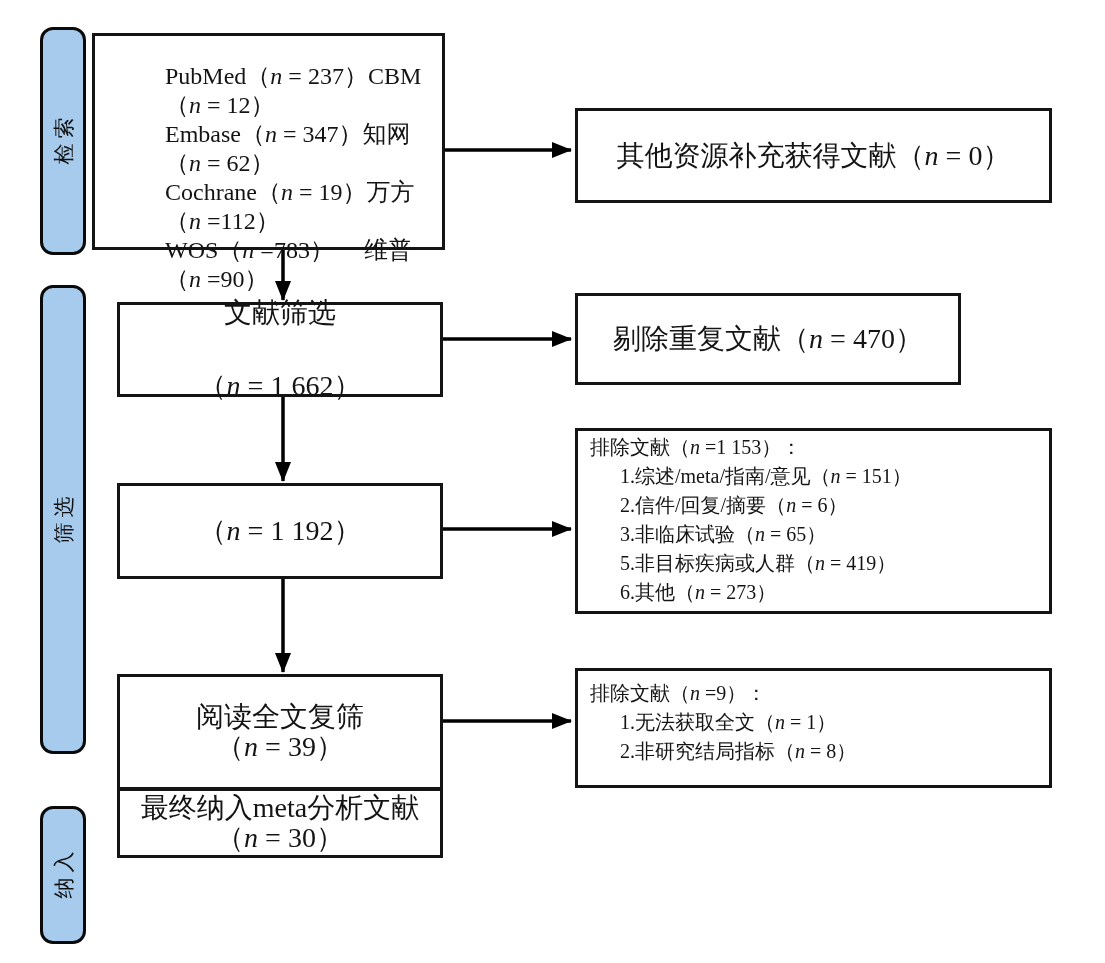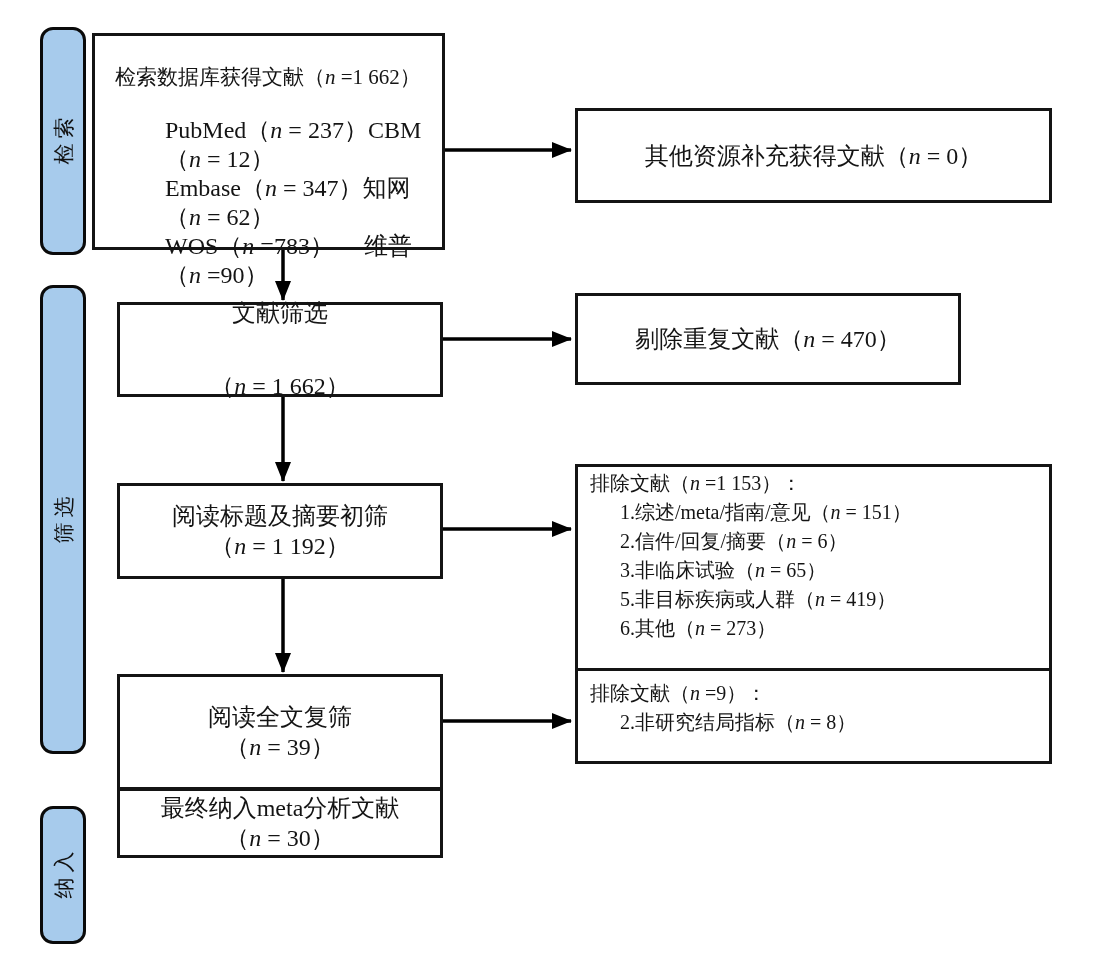--- a/index.html
+++ b/index.html
@@ -18,21 +18,21 @@
     position: absolute;
     background: #ffffff;
     border: 3px solid var(--box-border, #141414);
   }
   .centered {
     display: flex;
     flex-direction: column;
     align-items: center;
     justify-content: center;
     text-align: center;
-    font-size: 24px;
+    font-size: 28px;
     line-height: 30px;
   }
   .stagebox {
     position: absolute;
     background: var(--stage-fill, #a7cbec);
     border: 3px solid var(--stage-border, #0a0a0a);
     border-radius: 13px;
     display: flex;
     align-items: center;
     justify-content: center;
@@ -79,62 +79,62 @@
     <span class="vlabel">检索</span>
   </div>
   <div class="stagebox" style="left:40px; top:285px; width:46px; height:469px;">
     <span class="vlabel">筛选</span>
   </div>
   <div class="stagebox" style="left:40px; top:806px; width:46px; height:138px;">
     <span class="vlabel">纳入</span>
   </div>
 
   <div class="flowbox" style="left:92px; top:33px; width:353px; height:217px;">
-    <div class="b1-title">检索数据库获得文献（<i>n</i> =1 662）</div>
     <div class="b1-list">
       <div>PubMed（<i>n</i> = 237）CBM（<i>n</i> = 12）</div>
       <div>Embase（<i>n</i> = 347）知网（<i>n</i> = 62）</div>
+      <div>Cochrane（<i>n</i> = 19）万方（<i>n</i> =112）</div>
       <div>WOS（<i>n</i> =783）　 维普（<i>n</i> =90）</div>
     </div>
   </div>
 
   <div class="flowbox centered" style="left:575px; top:108px; width:477px; height:95px;">
     <div>其他资源补充获得文献（<i>n</i> = 0）</div>
   </div>
 
   <div class="flowbox centered" style="left:117px; top:302px; width:326px; height:95px;gap:43px;">
     <div>文献筛选</div>
     <div>（<i>n</i> = 1 662）</div>
   </div>
 
   <div class="flowbox centered" style="left:575px; top:293px; width:386px; height:92px;">
     <div>剔除重复文献（<i>n</i> = 470）</div>
   </div>
 
   <div class="flowbox centered" style="left:117px; top:483px; width:326px; height:96px;">
-    <div>阅读标题及摘要初筛</div>
     <div>（<i>n</i> = 1 192）</div>
   </div>
 
-  <div class="flowbox listbox lb3" style="left:575px; top:428px; width:477px; height:224px;margin-top:36px;">
+  <div class="flowbox listbox lb3" style="left:575px; top:428px; width:477px; height:186px;">
     <div class="hdr">排除文献（<i>n</i> =1 153）：</div>
     <div class="itm">1.综述/meta/指南/意见（<i>n</i> = 151）</div>
     <div class="itm">2.信件/回复/摘要（<i>n</i> = 6）</div>
     <div class="itm">3.非临床试验（<i>n</i> = 65）</div>
     <div class="itm">5.非目标疾病或人群（<i>n</i> = 419）</div>
     <div class="itm">6.其他（<i>n</i> = 273）</div>
   </div>
 
   <div class="flowbox centered" style="left:117px; top:674px; width:326px; height:116px;">
     <div>阅读全文复筛</div>
     <div>（<i>n</i> = 39）</div>
   </div>
 
-  <div class="flowbox listbox lb4" style="left:575px; top:668px; width:477px; height:96px;">
+  <div class="flowbox listbox lb4" style="left:575px; top:668px; width:477px; height:120px;">
     <div class="hdr">排除文献（<i>n</i> =9）：</div>
+    <div class="itm">1.无法获取全文（<i>n</i> = 1）</div>
     <div class="itm">2.非研究结局指标（<i>n</i> = 8）</div>
   </div>
 
   <div class="flowbox centered" style="left:117px; top:788px; width:326px; height:70px;">
     <div>最终纳入meta分析文献</div>
     <div>（<i>n</i> = 30）</div>
   </div>
 
 </div>
 

